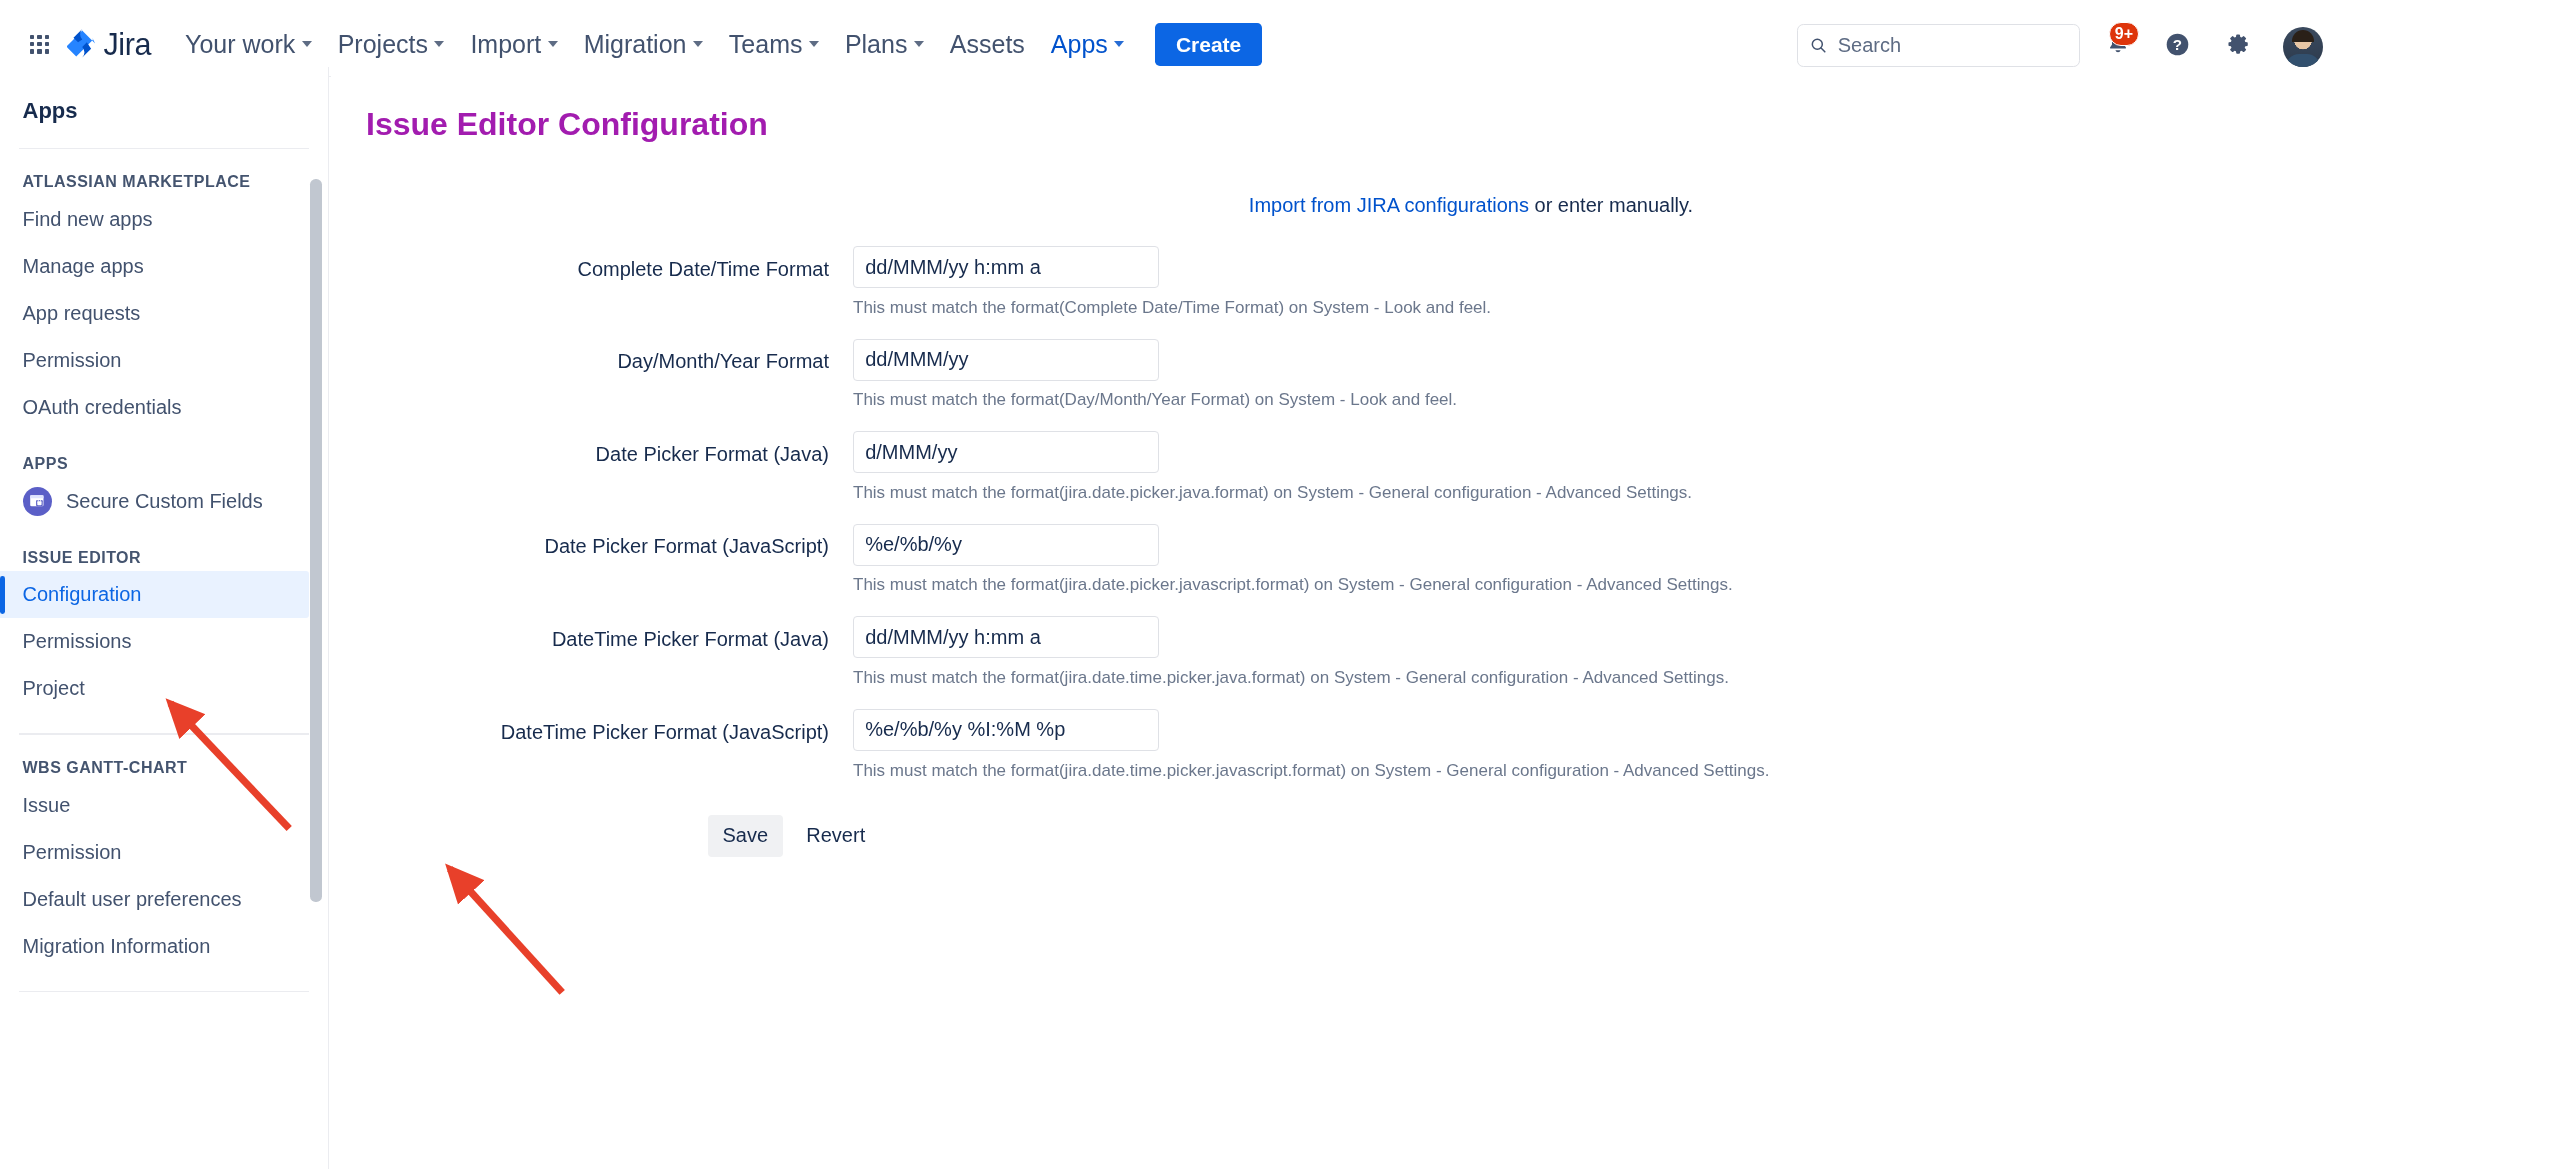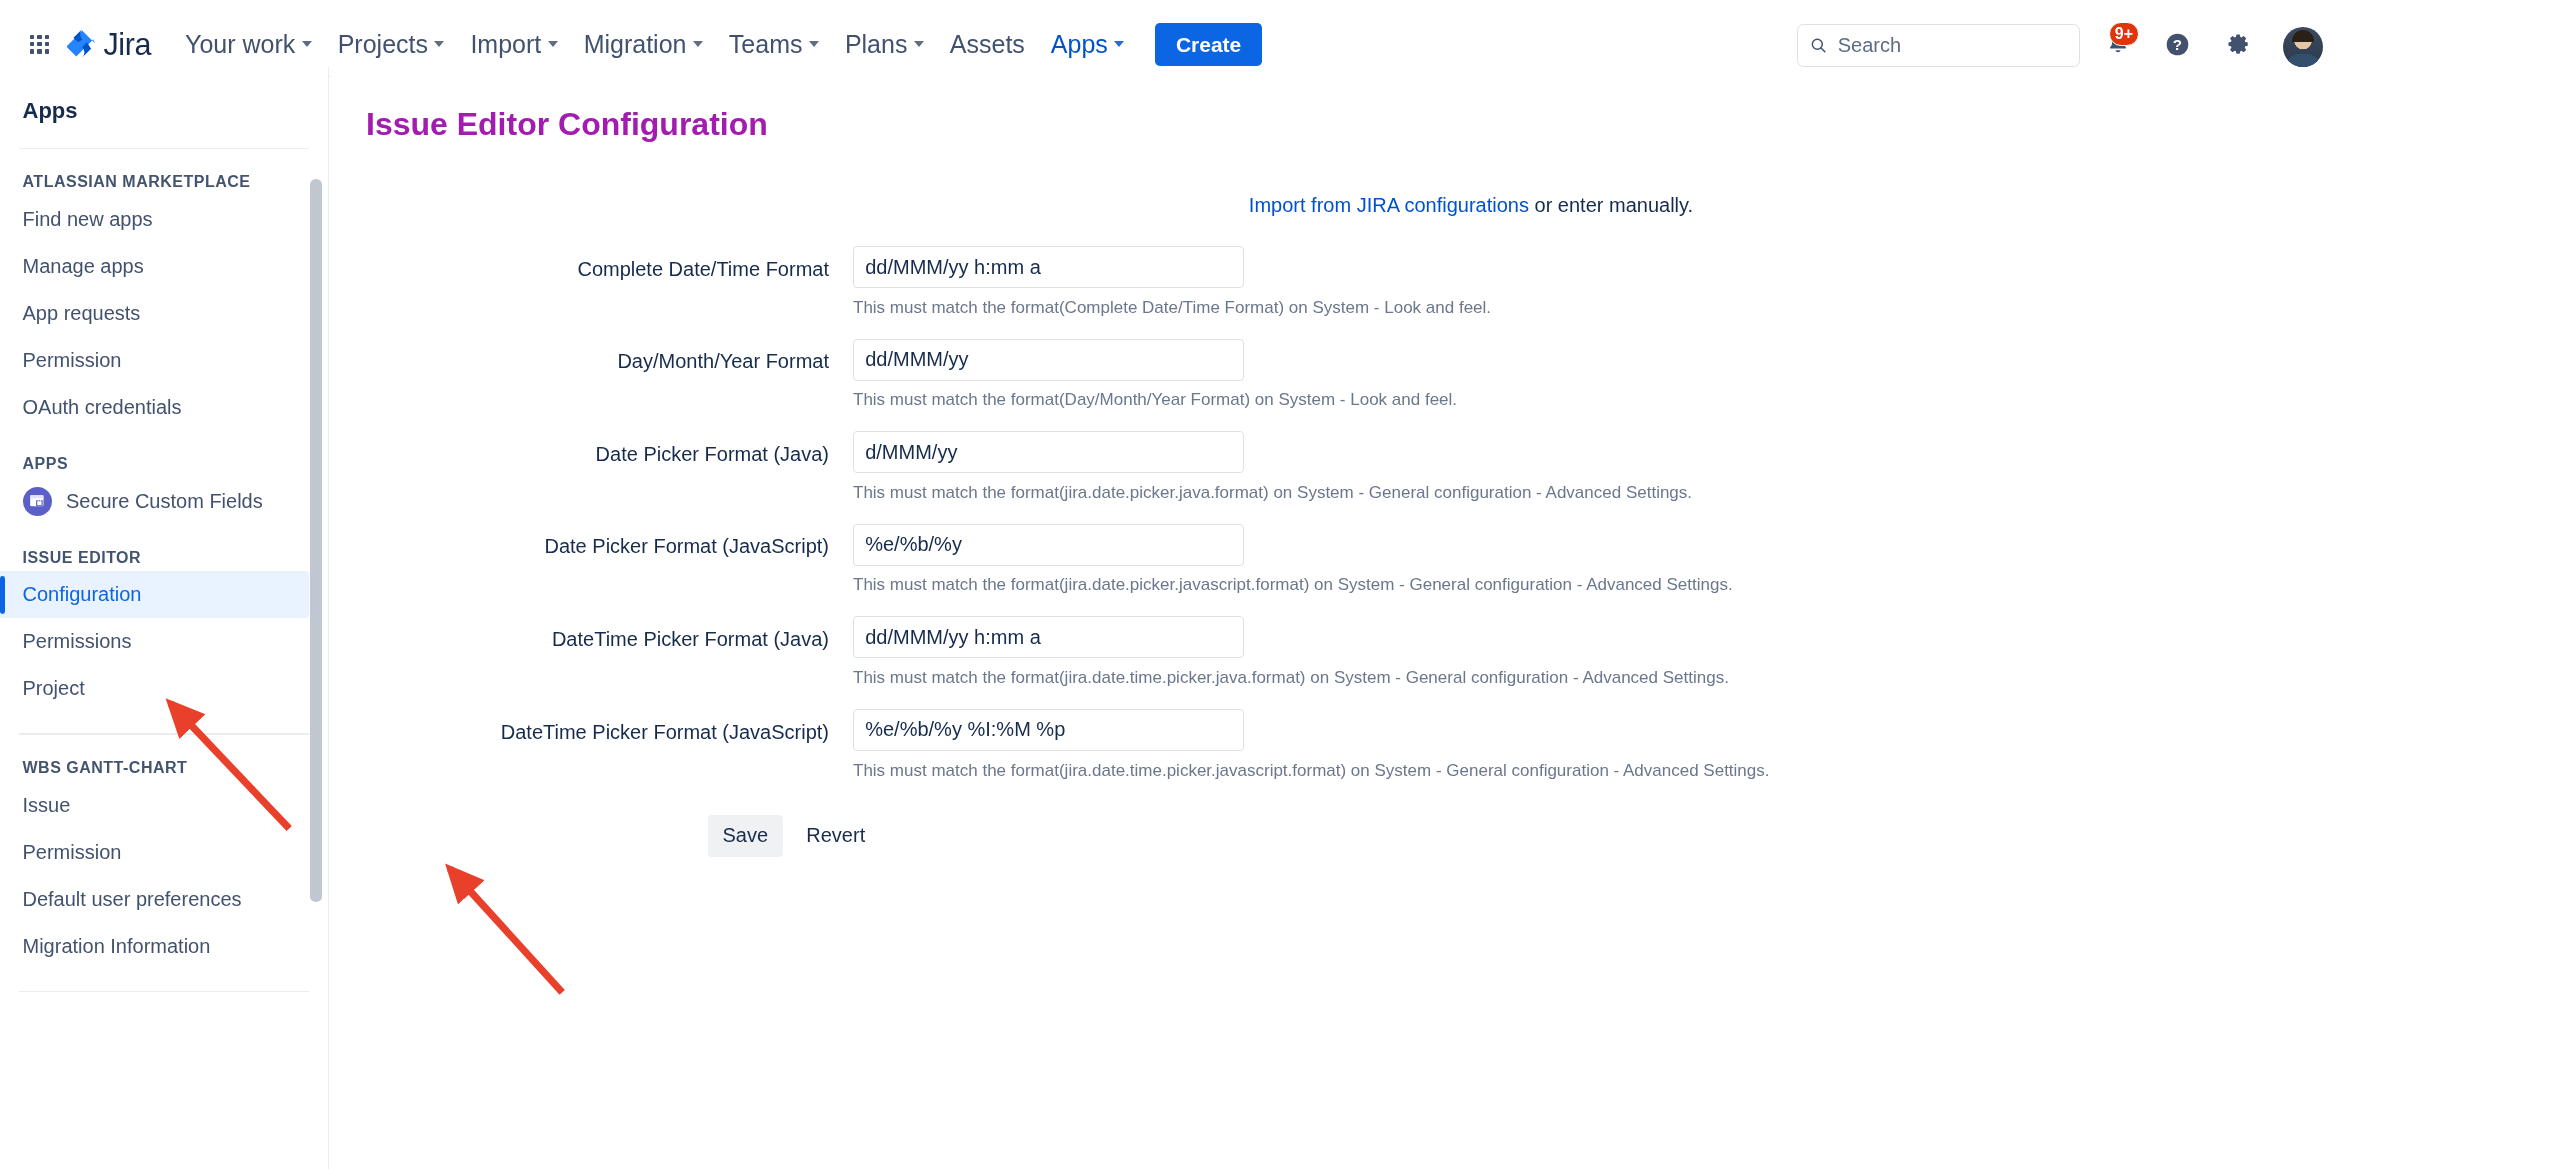--- a/index.html
+++ b/index.html
@@ -122,21 +122,21 @@
   .intro a { color: #0052cc; text-decoration: none; cursor: pointer; }
 
   .form { margin-top: 29px; }
   .frow { display: flex; align-items: flex-start; }
   .flabel {
     width: 522px; text-align: right; padding-right: 24px; padding-top: 9.6px;
     font-size: 20px; color: #172b4d; line-height: 1.32;
   }
   .fcol { width: 353px; }
   .finput {
-    width: 391px; height: 42px; border: 1.6px solid #dfe1e6; border-radius: 4px;
+    width: 306px; height: 42px; border: 1.6px solid #dfe1e6; border-radius: 4px;
     font-size: 20px; color: #172b4d; padding: 0 11.2px;
     font-family: "Liberation Sans", sans-serif; background: #fff; outline: none;
   }
   .fhelp {
     font-size: 17px; color: #6b778c; margin-top: 9.6px; margin-bottom: 21px;
     white-space: nowrap;
   }
 
   .actions { display: flex; align-items: center; margin-left: 377px; margin-top: 13px; }
   .btn-save {

